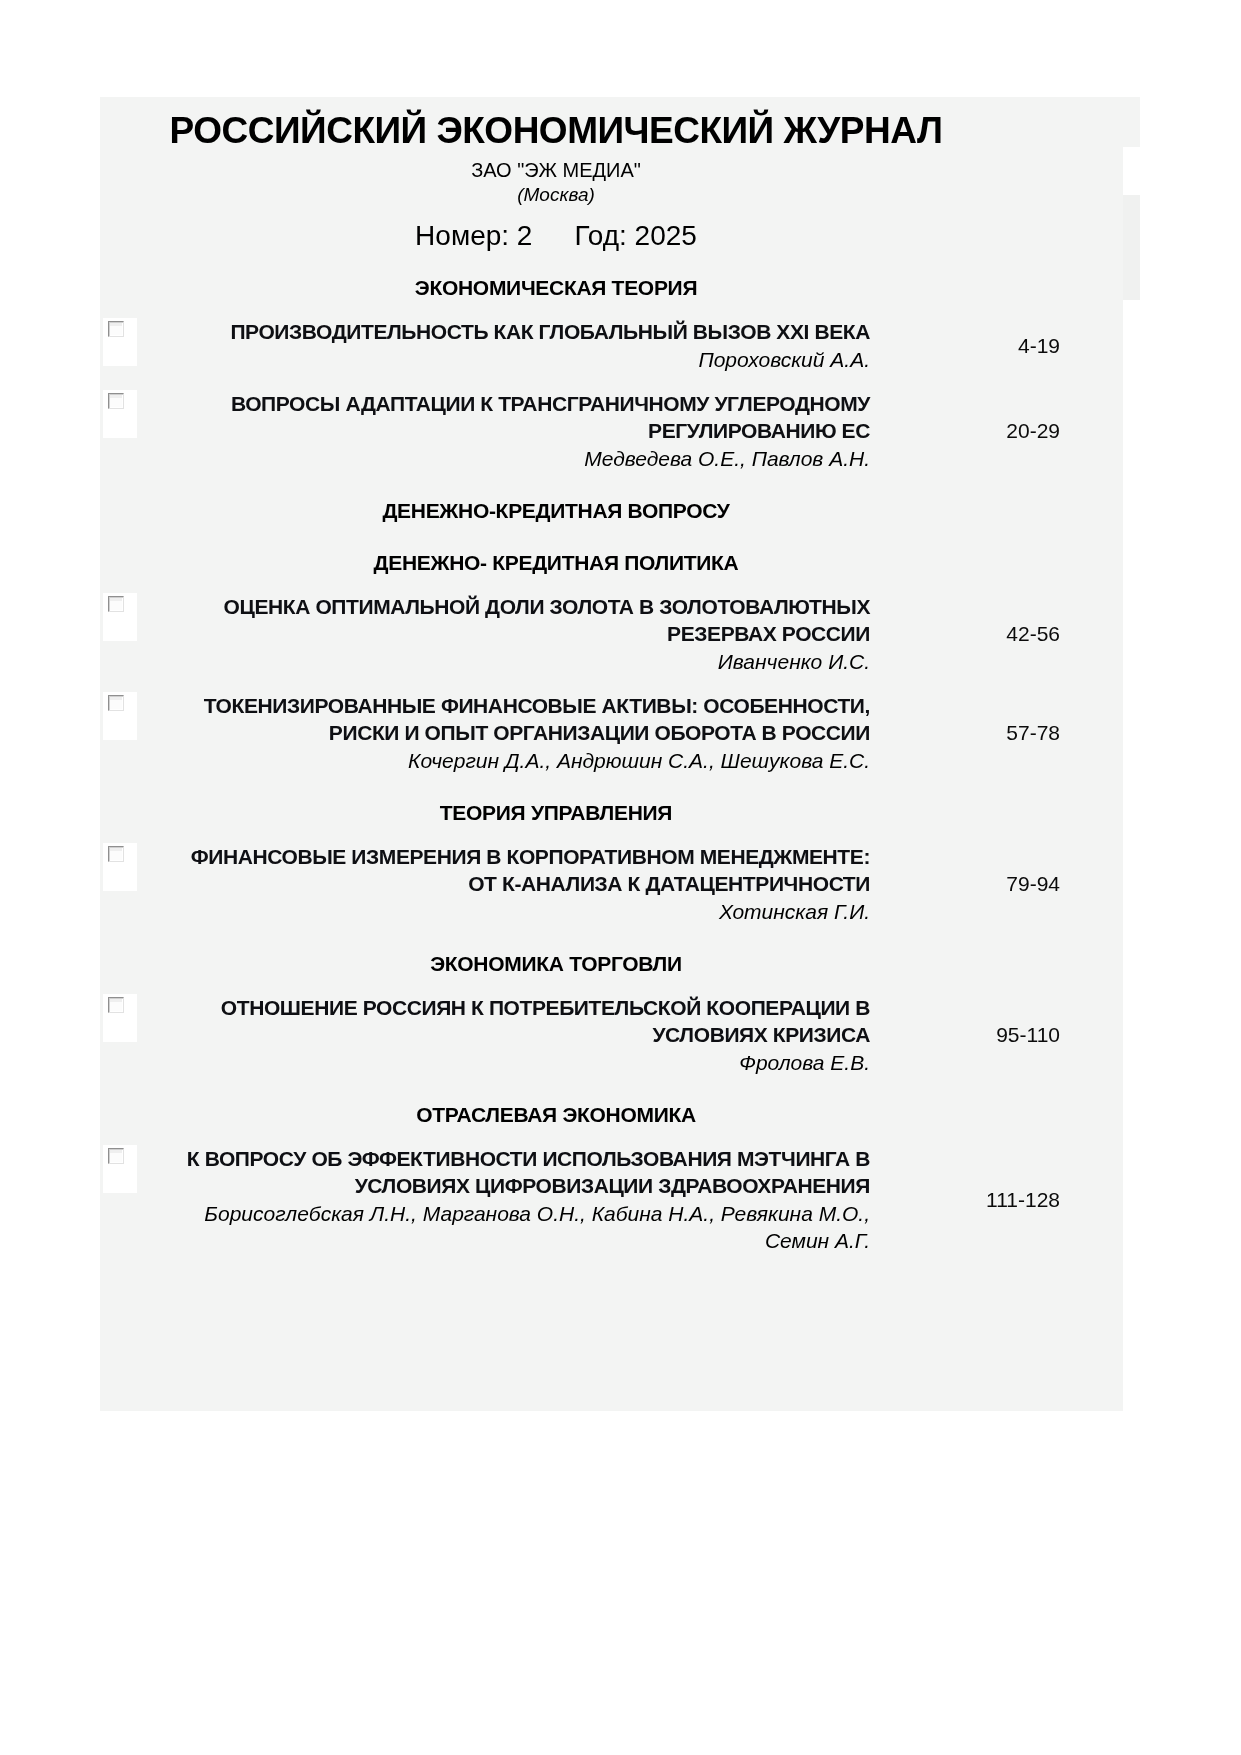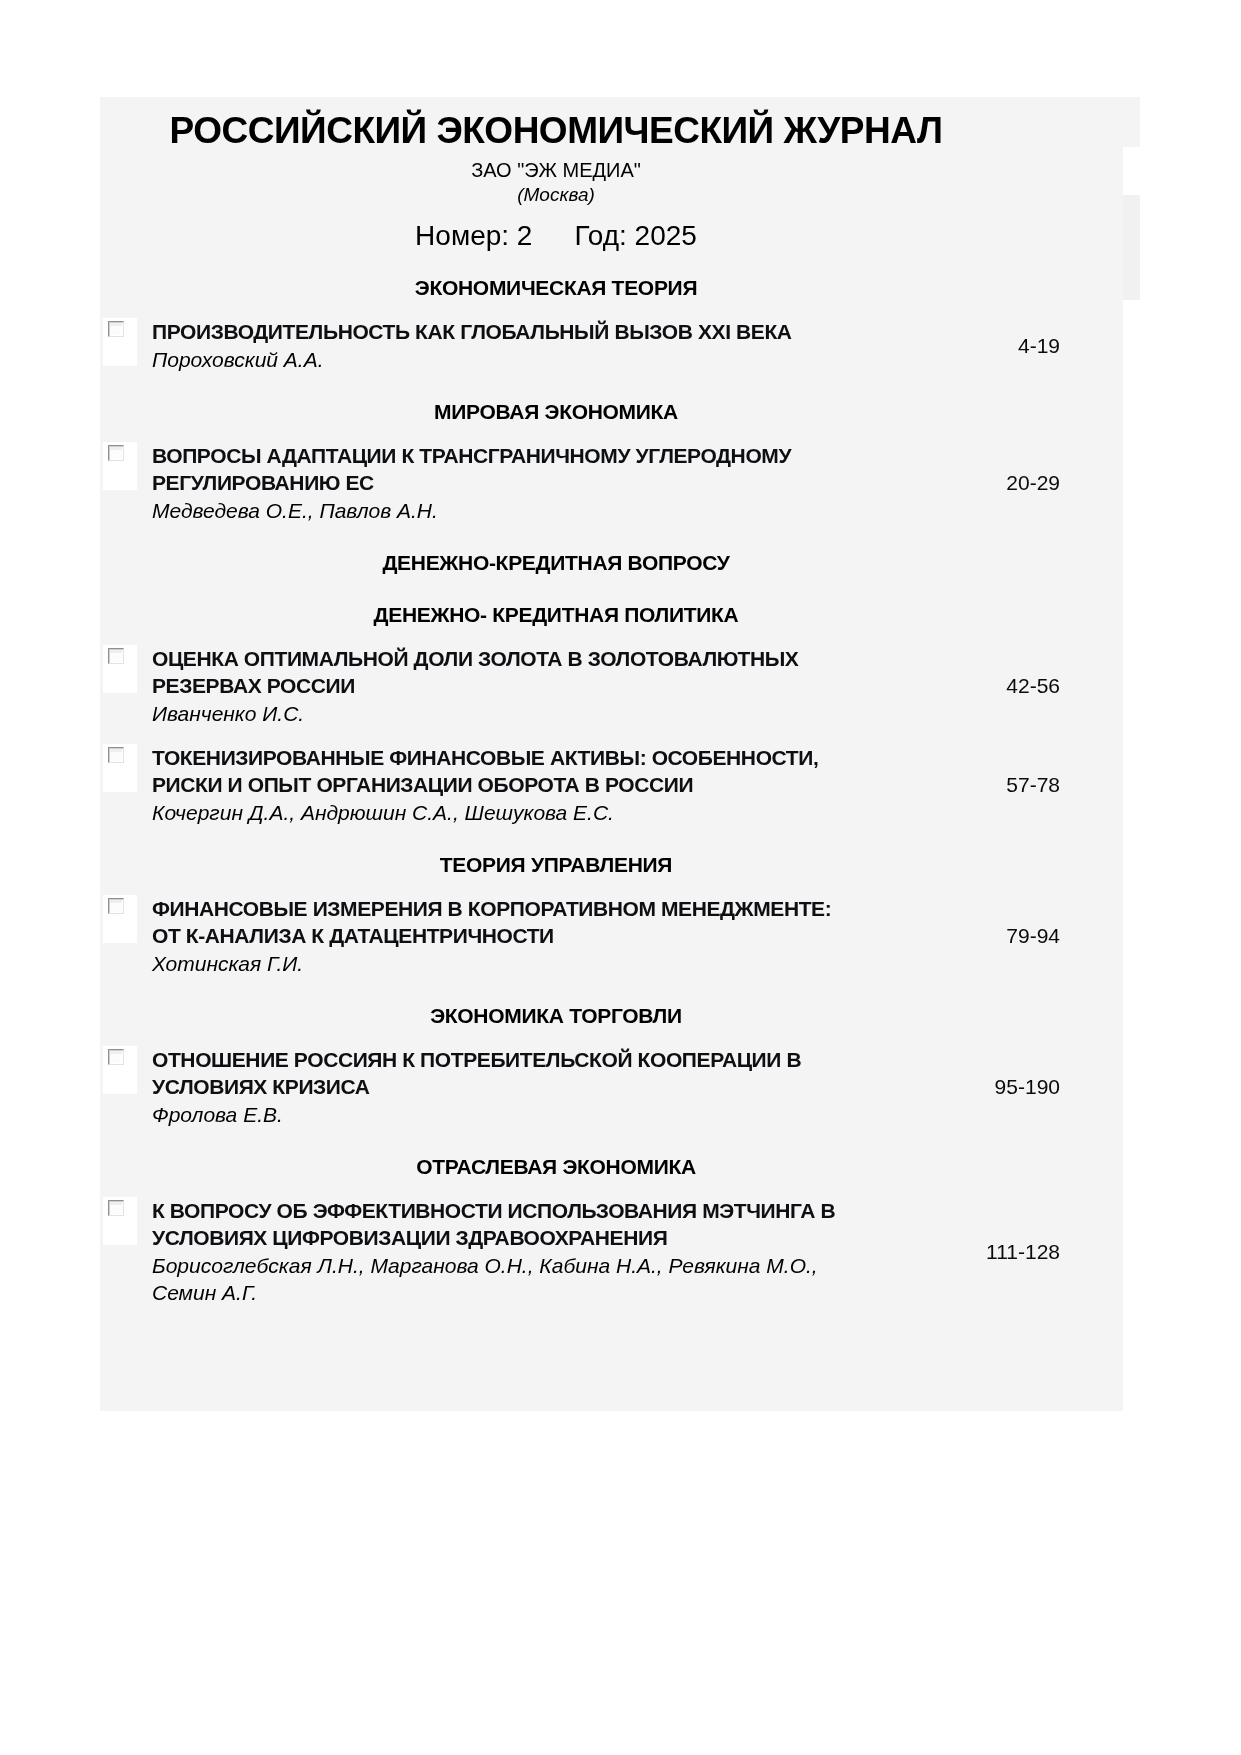--- a/index.html
+++ b/index.html
@@ -28,21 +28,21 @@
   .sec-head.first{margin-top:22px;}
 
   .article{display:flex;align-items:flex-start;margin-top:17px;}
   .cb-cell{flex:0 0 34px;height:48px;margin-left:3px;background:#ffffff;
            box-sizing:border-box;padding:3px 0 0 5px;}
   .checkbox{display:block;width:14px;height:14px;background:#fcfcfc;
             border-top:1px solid #8f8f8f;border-left:1px solid #8f8f8f;
             border-bottom:1px solid #e2e2e2;border-right:1px solid #e2e2e2;
             box-shadow:inset 1px 1px 0 #cfcfcf, inset -1px -1px 0 #ffffff,
                        inset 0 4px 0 rgba(200,200,200,0.25);}
-  .art-text{margin-left:15px;width:705px;}
+  .art-text{margin-left:28px;width:705px;text-align:right;}
   .art-title{font-size:21px;line-height:27px;font-weight:bold;letter-spacing:-0.4px;color:#0e0f13;}
   .art-authors{font-size:21px;line-height:27px;font-style:italic;margin-top:1px;color:#000000;}
   .art-pages{margin-left:auto;align-self:center;font-size:21px;line-height:26px;
              text-align:left;padding-right:63px;white-space:nowrap;color:#0b0b0b;}
 </style>
 </head>
 <body>
 
 <div class="panel-wrap">
   <div class="panel">
@@ -61,21 +61,20 @@
       <div class="cb-cell">
         <span class="checkbox"></span>
       </div>
       <div class="art-text">
         <div class="art-title">ПРОИЗВОДИТЕЛЬНОСТЬ КАК ГЛОБАЛЬНЫЙ ВЫЗОВ XXI ВЕКА</div>
         <div class="art-authors">Пороховский А.А.</div>
       </div>
       <div class="art-pages">4-19</div>
     </div>
 
-    <div class="center-col sec-head">МИРОВАЯ ЭКОНОМИКА</div>
     <div class="article">
       <div class="cb-cell">
         <span class="checkbox"></span>
       </div>
       <div class="art-text">
         <div class="art-title">ВОПРОСЫ АДАПТАЦИИ К ТРАНСГРАНИЧНОМУ УГЛЕРОДНОМУ РЕГУЛИРОВАНИЮ ЕС</div>
         <div class="art-authors">Медведева О.Е., Павлов А.Н.</div>
       </div>
       <div class="art-pages">20-29</div>
     </div>
@@ -118,21 +117,21 @@
 
     <div class="center-col sec-head">ЭКОНОМИКА ТОРГОВЛИ</div>
     <div class="article">
       <div class="cb-cell">
         <span class="checkbox"></span>
       </div>
       <div class="art-text">
         <div class="art-title">ОТНОШЕНИЕ РОССИЯН К ПОТРЕБИТЕЛЬСКОЙ КООПЕРАЦИИ В УСЛОВИЯХ КРИЗИСА</div>
         <div class="art-authors">Фролова Е.В.</div>
       </div>
-      <div class="art-pages">95-190</div>
+      <div class="art-pages">95-110</div>
     </div>
 
     <div class="center-col sec-head">ОТРАСЛЕВАЯ ЭКОНОМИКА</div>
     <div class="article">
       <div class="cb-cell">
         <span class="checkbox"></span>
       </div>
       <div class="art-text">
         <div class="art-title">К ВОПРОСУ ОБ ЭФФЕКТИВНОСТИ ИСПОЛЬЗОВАНИЯ МЭТЧИНГА В УСЛОВИЯХ ЦИФРОВИЗАЦИИ ЗДРАВООХРАНЕНИЯ</div>
         <div class="art-authors">Борисоглебская Л.Н., Марганова О.Н., Кабина Н.А., Ревякина М.О., Семин А.Г.</div>

